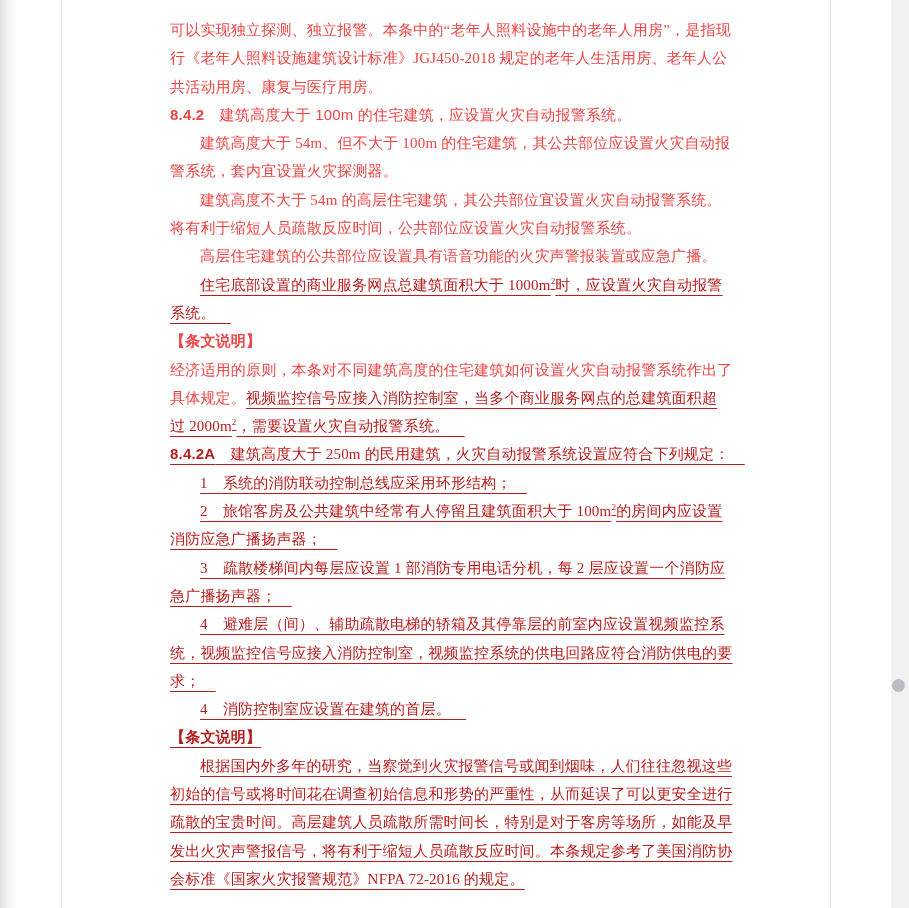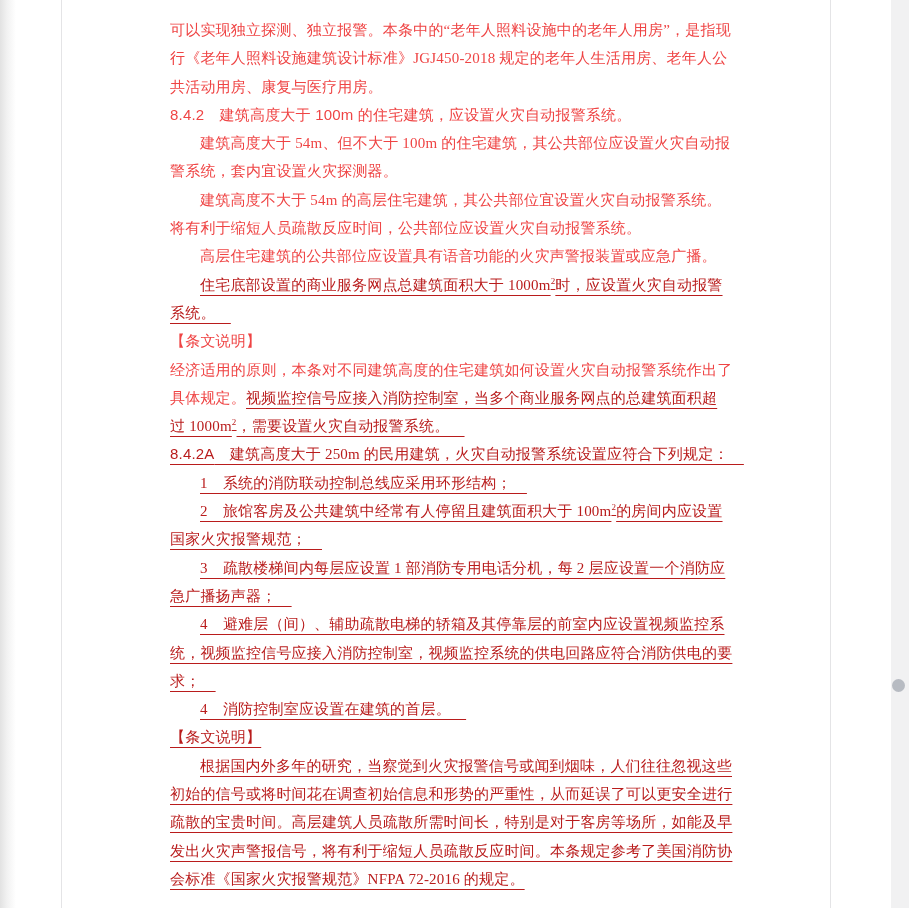--- a/index.html
+++ b/index.html
@@ -28,21 +28,21 @@
   .doc-text{
     position:absolute;left:170px;top:16px;width:572px;
     font-size:15px;line-height:28.3px;
     letter-spacing:0.2px;
     white-space:nowrap;
   }
   .line{height:28.3px;}
   .line.indent{padding-left:30px;}
   .black{color:#ef4444;}
   .red{color:#b91c1c;}
-  .bold{font-weight:normal;}
+  .bold{font-weight:bold;}
   .hei{font-family:"Liberation Sans","DejaVu Sans",sans-serif;}
   .u{
     text-decoration:underline;
     text-decoration-thickness:1px;
     text-underline-offset:4.5px;
   }
   sup{font-size:9px;line-height:0;}
 </style>
 </head>
 <body>
@@ -57,25 +57,25 @@
     <div class="line indent"><span class="black">建筑高度大于 54m、但不大于 100m 的住宅建筑，其公共部位应设置火灾自动报</span></div>
     <div class="line"><span class="black">警系统，套内宜设置火灾探测器。</span></div>
     <div class="line indent"><span class="black">建筑高度不大于 54m 的高层住宅建筑，其公共部位宜设置火灾自动报警系统。</span></div>
     <div class="line"><span class="black">将有利于缩短人员疏散反应时间，公共部位应设置火灾自动报警系统。</span></div>
     <div class="line indent"><span class="black">高层住宅建筑的公共部位应设置具有语音功能的火灾声警报装置或应急广播。</span></div>
     <div class="line indent"><span class="red u">住宅底部设置的商业服务网点总建筑面积大于 1000m</span><sup class="red u">2</sup><span class="red u">时，应设置火灾自动报警</span></div>
     <div class="line"><span class="red u">系统。　</span></div>
     <div class="line"><span class="black bold hei">【条文说明】</span></div>
     <div class="line"><span class="black">经济适用的原则，本条对不同建筑高度的住宅建筑如何设置火灾自动报警系统作出了</span></div>
     <div class="line"><span class="black">具体规定。</span><span class="red u">视频监控信号应接入消防控制室，当多个商业服务网点的总建筑面积超</span></div>
-    <div class="line"><span class="red u">过 1000m</span><sup class="red u">2</sup><span class="red u">，需要设置火灾自动报警系统。　</span></div>
+    <div class="line"><span class="red u">过 2000m</span><sup class="red u">2</sup><span class="red u">，需要设置火灾自动报警系统。　</span></div>
     <div class="line"><span class="red bold u hei">8.4.2A</span><span class="red u">　建筑高度大于 250m 的民用建筑，火灾自动报警系统设置应符合下列规定：　</span></div>
     <div class="line indent"><span class="red u">1　系统的消防联动控制总线应采用环形结构；　</span></div>
     <div class="line indent"><span class="red u">2　旅馆客房及公共建筑中经常有人停留且建筑面积大于 100m</span><sup class="red u">2</sup><span class="red u">的房间内应设置</span></div>
-    <div class="line"><span class="red u">国家火灾报警规范；　</span></div>
+    <div class="line"><span class="red u">消防应急广播扬声器；　</span></div>
     <div class="line indent"><span class="red u">3　疏散楼梯间内每层应设置 1 部消防专用电话分机，每 2 层应设置一个消防应</span></div>
     <div class="line"><span class="red u">急广播扬声器；　</span></div>
     <div class="line indent"><span class="red u">4　避难层（间）、辅助疏散电梯的轿箱及其停靠层的前室内应设置视频监控系</span></div>
     <div class="line"><span class="red u">统，视频监控信号应接入消防控制室，视频监控系统的供电回路应符合消防供电的要</span></div>
     <div class="line"><span class="red u">求；　</span></div>
     <div class="line indent"><span class="red u">4　消防控制室应设置在建筑的首层。　</span></div>
     <div class="line"><span class="red bold u hei">【条文说明】</span></div>
     <div class="line indent"><span class="red u">根据国内外多年的研究，当察觉到火灾报警信号或闻到烟味，人们往往忽视这些</span></div>
     <div class="line"><span class="red u">初始的信号或将时间花在调查初始信息和形势的严重性，从而延误了可以更安全进行</span></div>
     <div class="line"><span class="red u">疏散的宝贵时间。高层建筑人员疏散所需时间长，特别是对于客房等场所，如能及早</span></div>

